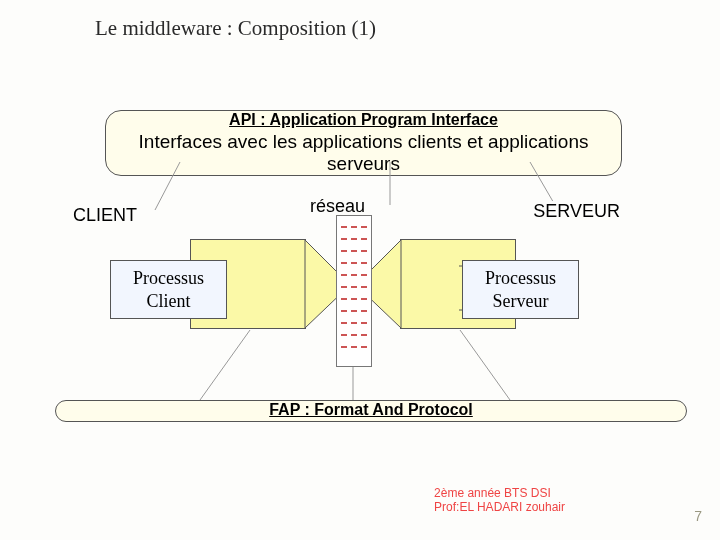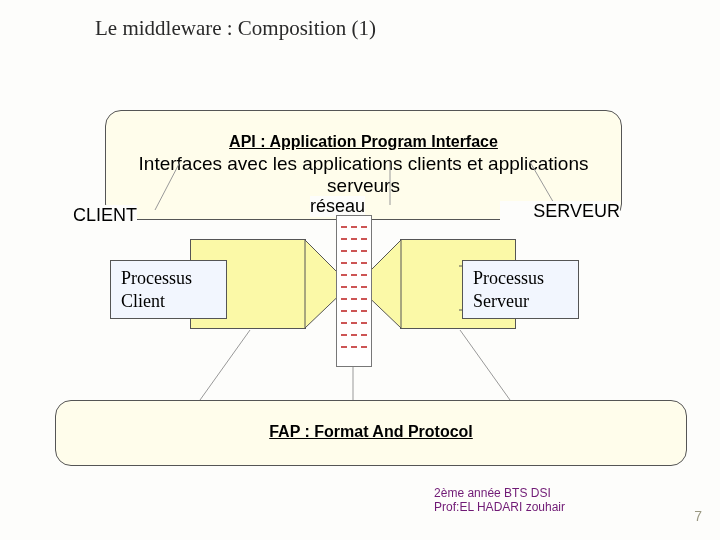--- a/index.html
+++ b/index.html
@@ -19,21 +19,21 @@
     font-family: "Times New Roman", serif;
     font-size: 21px;
     color: #2a2a2a;
   }
   .rbox {
     position: absolute;
     background: #fffdeb;
     border: 1px solid #555;
     border-radius: 16px;
     text-align: center;
-    padding: 22px 10px;
+    padding: 0 10px;
   }
   .rbox .hdr {
     font-weight: bold;
     text-decoration: underline;
     font-size: 16px;
     margin-bottom: 2px;
   }
   .rbox .sub {
     font-size: 19px;
   }
@@ -50,20 +50,21 @@
   .serveur-label { top: 201px; left: 500px; text-align: right; width: 120px;}
 
   .proc-box {
     position: absolute;
     border: 1px solid #555;
     background: #f2f6fe;
     font-family: "Times New Roman", serif;
     font-size: 18px;
     padding: 6px 10px;
     line-height: 1.25;
+    text-align: center;
   }
   .proc-client { top: 260px; left: 110px; width: 95px; }
   .proc-server { top: 260px; left: 462px; width: 95px; }
 
   .yellow-shape {
     position: absolute;
     background: #fbf9a7;
     border: 1px solid #555;
   }
   .yellow-client {
@@ -89,21 +90,21 @@
     position:absolute;
     left:4px; right:4px;
     border-top: 2px dashed #c55;
   }
 
   .footer1 {
     position: absolute;
     right: 155px;
     top: 486px;
     font-size: 12px;
-    color: #701a75;
+    color: #ef4444;
     text-align: left;
   }
   .pagenum {
     position: absolute;
     right: 18px;
     bottom: 16px;
     color: #9a9882;
     font-size: 14px;
   }
 

